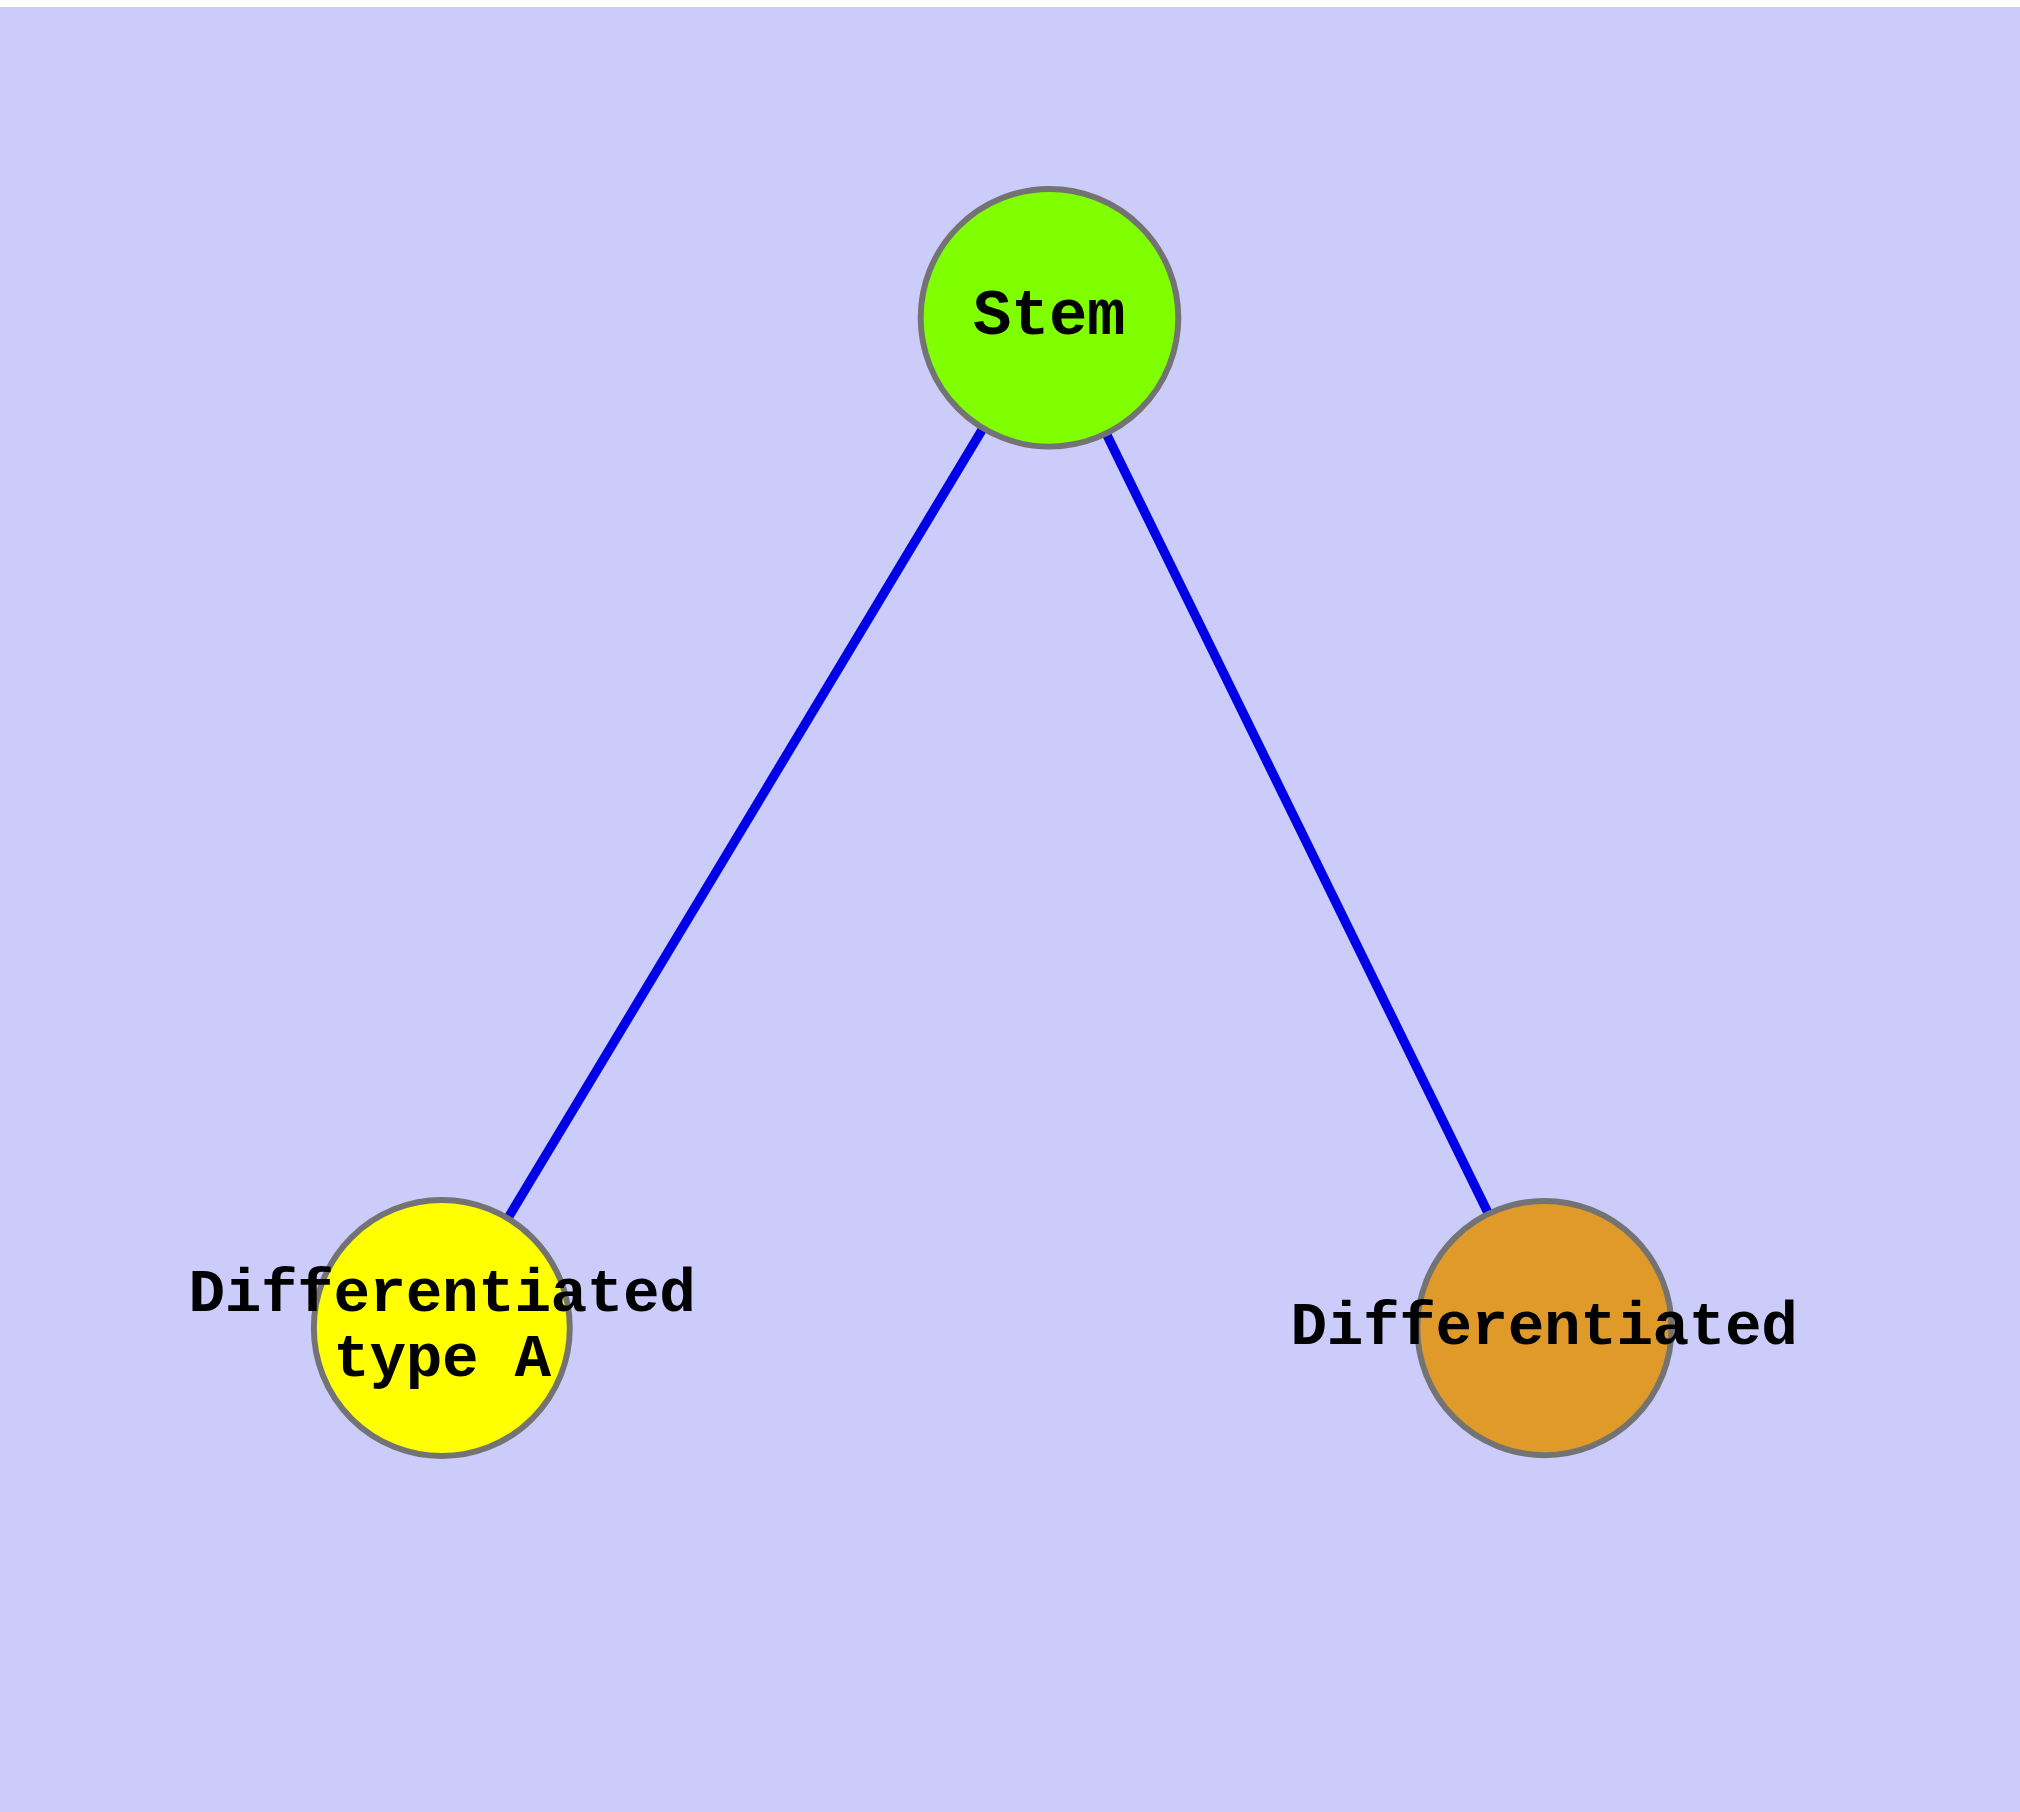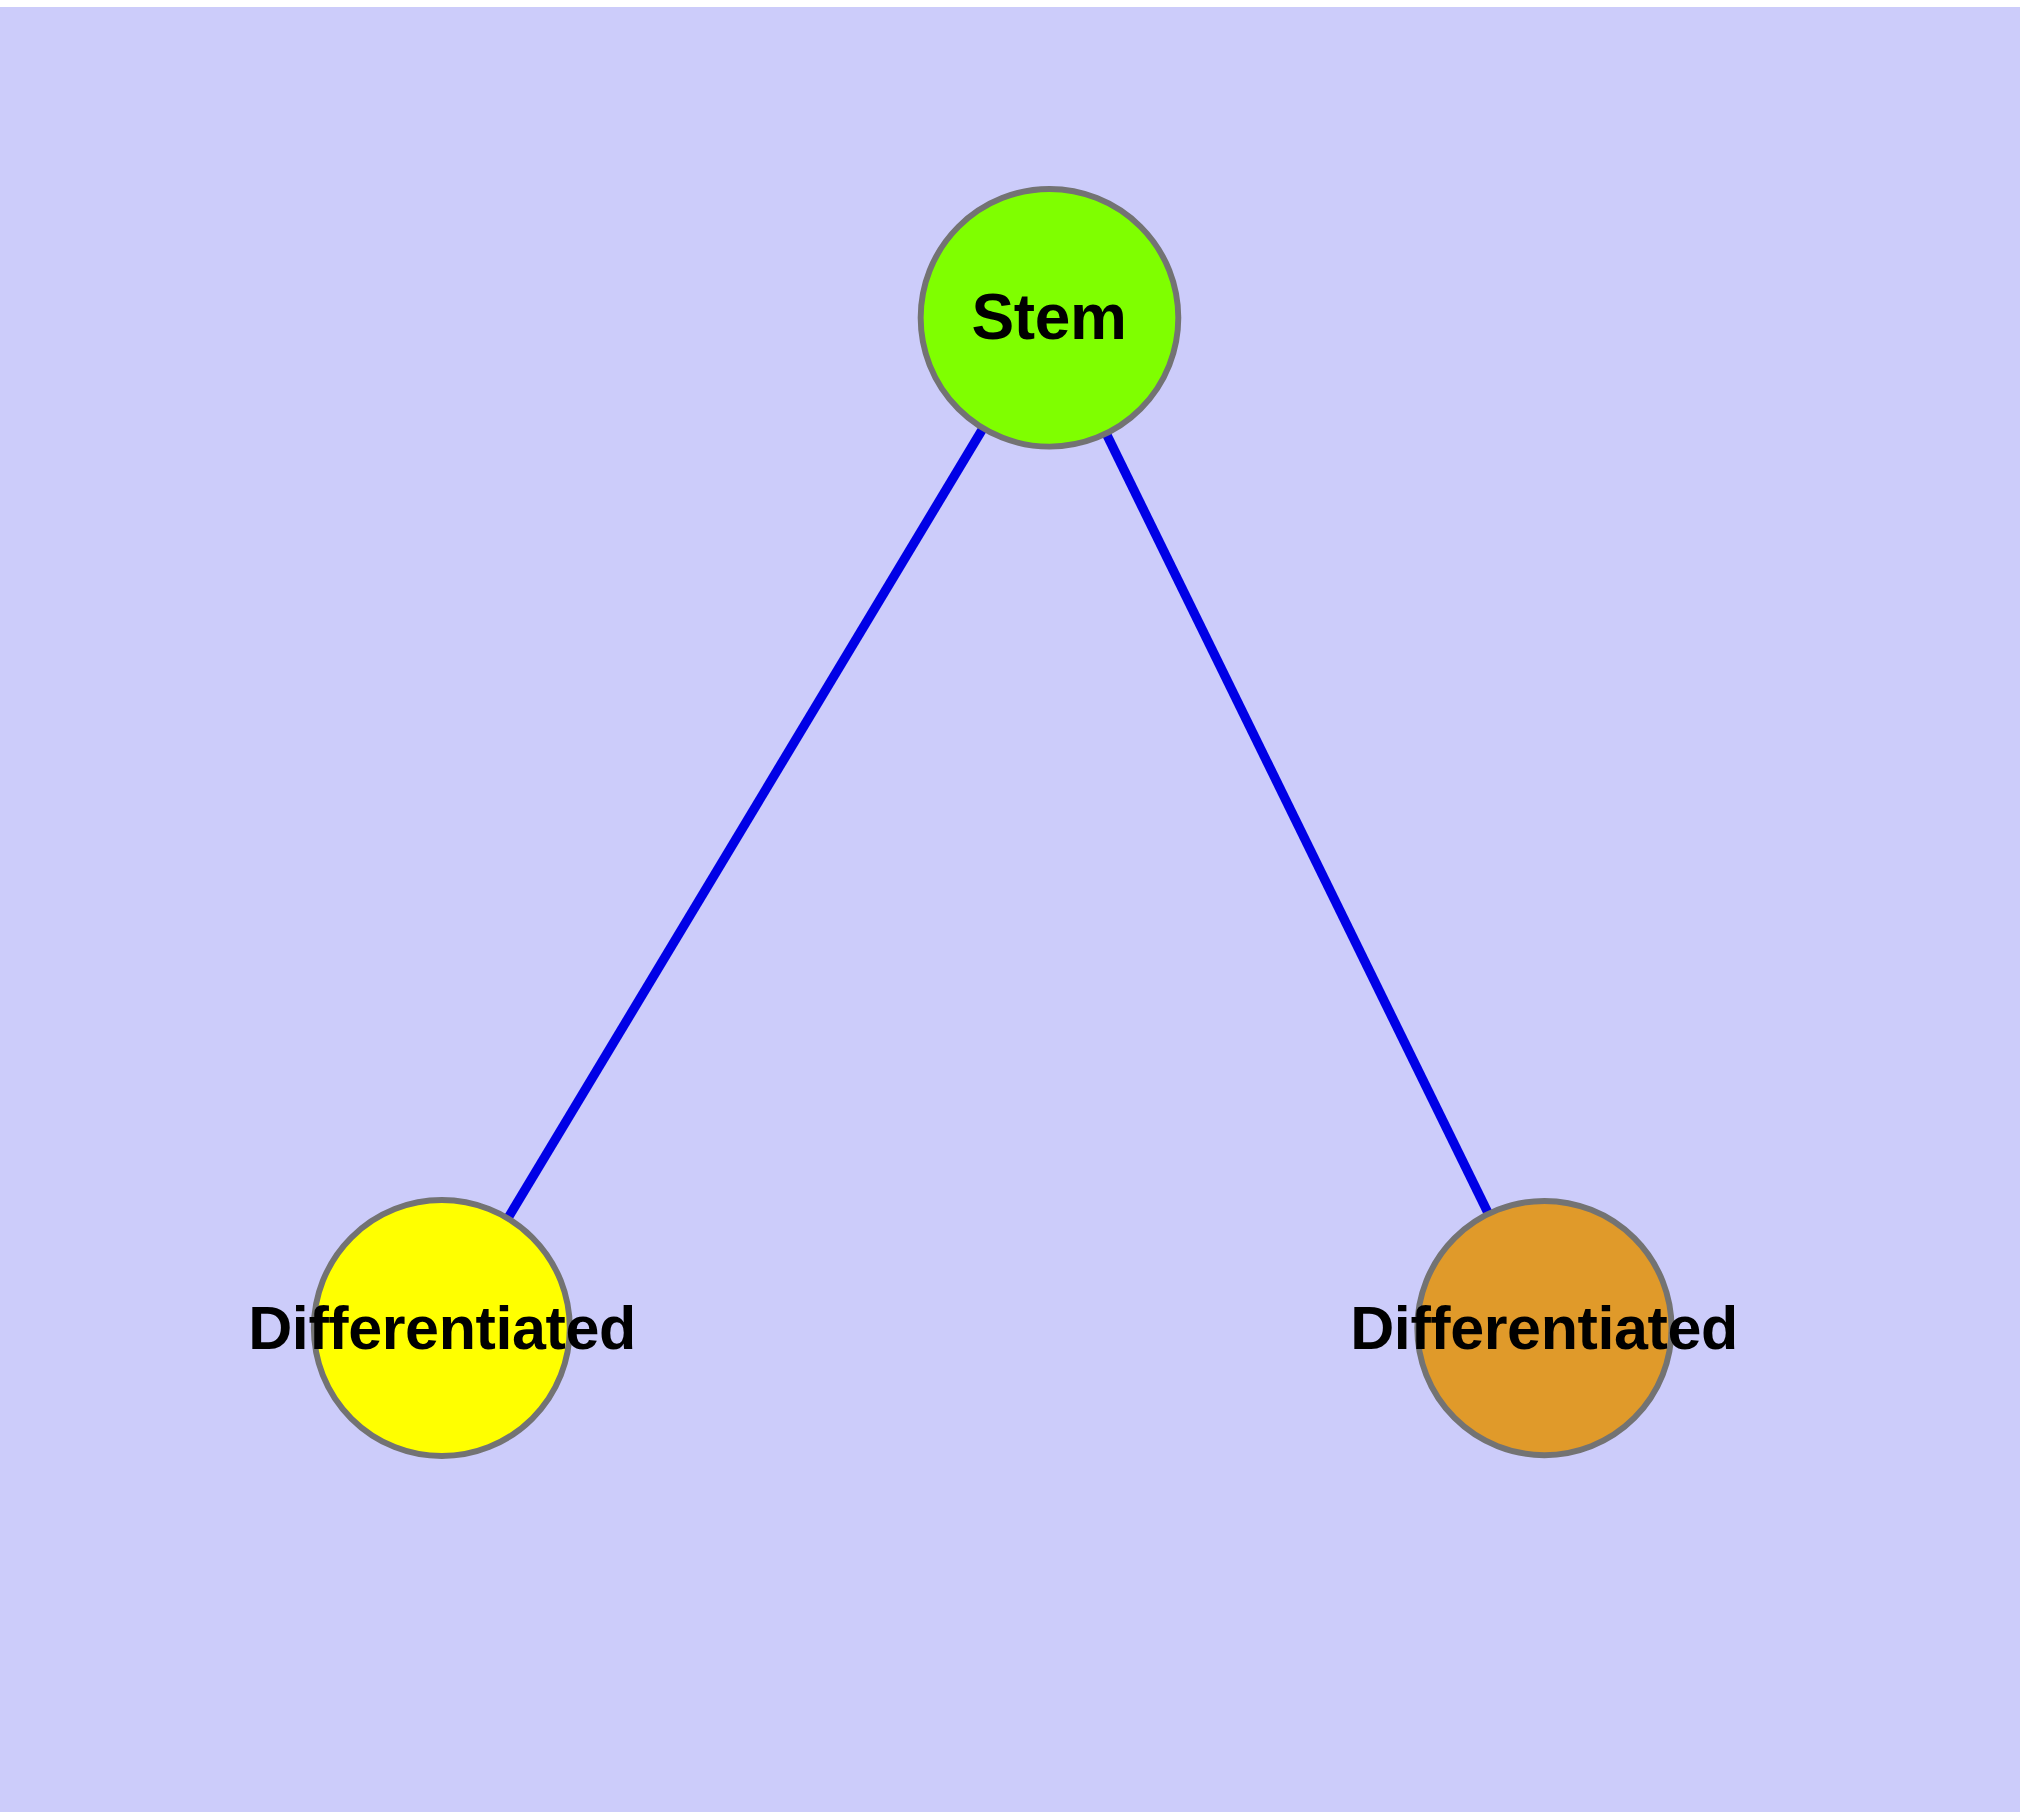--- a/index.html
+++ b/index.html
@@ -32,20 +32,21 @@
   .node-label {
     position: absolute;
     text-align: center;
     font-weight: bold;
     color: #000000;
     line-height: 1.06;
     white-space: pre;
     transform: translate(-50%, -50%);
     pointer-events: none;
     letter-spacing: -0.4px;
+    font-family: Liberation Mono, monospace;
   }
 </style>
 </head>
 <body>
 
 <div id="canvas" style="width: 2021px; height: 1812px;">
 
   <div id="bg-rect" style="background: rgb(204, 204, 250); width: 2021px; height: 1805px;"></div>
 
   <svg id="graph-svg" viewBox="0 0 2384 2138" xmlns="http://www.w3.org/2000/svg">
@@ -55,18 +56,18 @@
       </g>
     <g id="node-layer">
         <circle cx="1238" cy="375" r="152" fill="#7fff00" stroke="#737373" stroke-width="7"></circle>
         <circle cx="521" cy="1567" r="151" fill="#ffff00" stroke="#737373" stroke-width="7"></circle>
         <circle cx="1822" cy="1567" r="150" fill="#e09a2a" stroke="#737373" stroke-width="7"></circle>
       </g>
   </svg>
 
   <div id="label-layer">
       <div class="node-label" style="left: 1049px; top: 318px; font-size: 64px; color: rgb(0, 0, 0);"><div>Stem</div></div>
-      <div class="node-label" style="left: 442px; top: 1328px; font-size: 61px; color: rgb(0, 0, 0);"><div>Differentiated</div></div>
+      <div class="node-label" style="left: 442px; top: 1328px; font-size: 61px; color: rgb(0, 0, 0);"><div>Differentiated</div><div>type A</div></div>
       <div class="node-label" style="left: 1544px; top: 1328px; font-size: 61px; color: rgb(0, 0, 0);"><div>Differentiated</div></div>
     </div>
 
 </div>
 
 
 </body></html>

